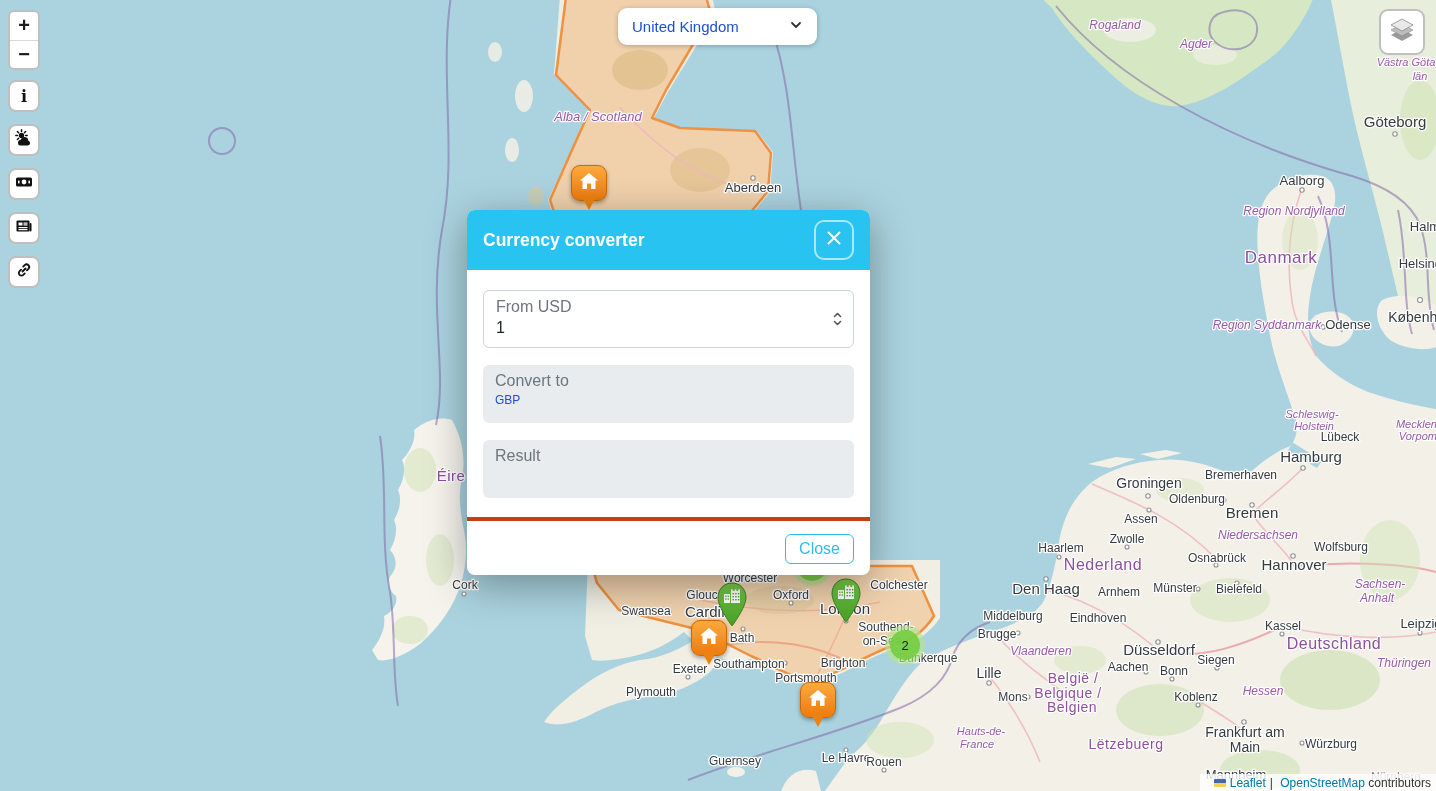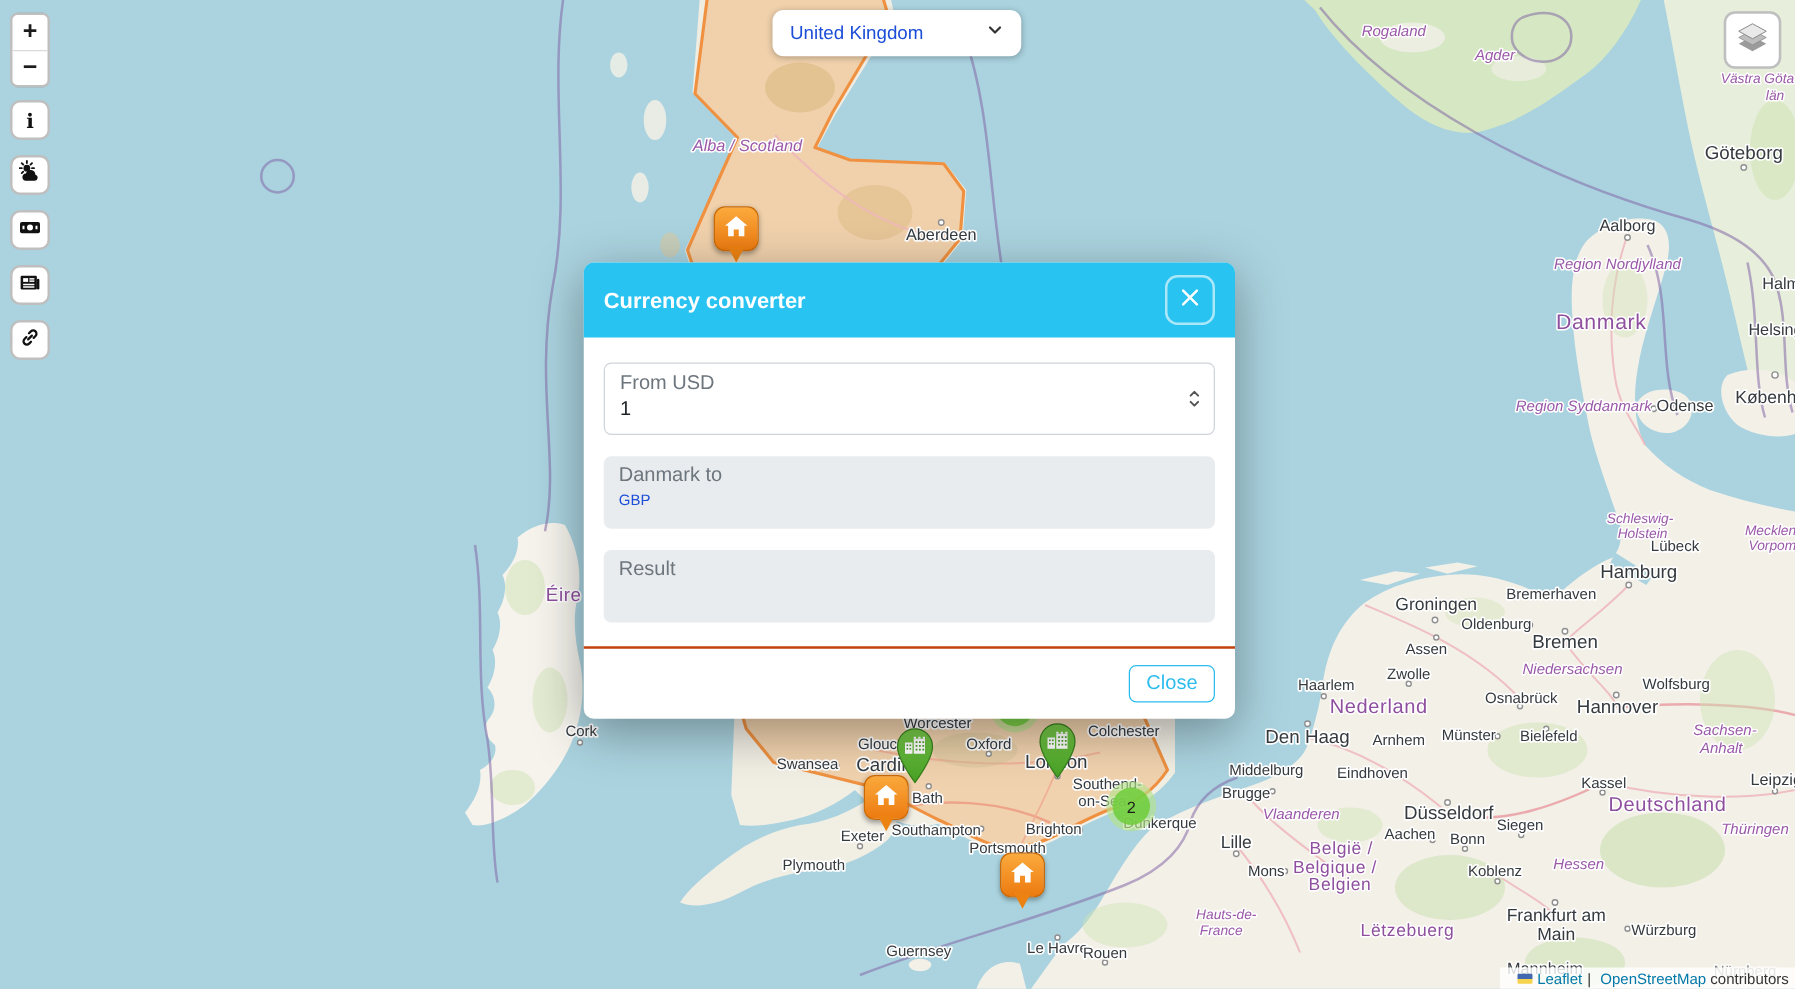--- a/index.html
+++ b/index.html
@@ -19,33 +19,33 @@
   .zoomctl{left:8px;top:10px;width:32px;height:60px;border-radius:6px;flex-direction:column;padding:0;}
   .zoomctl .zbtn{width:100%;height:29px;display:flex;align-items:center;justify-content:center;font-size:20px;font-weight:700;color:#1c1c1c;}
   .zoomctl .zbtn:first-child{border-bottom:1px solid #d9d9d9;}
   .sbtn{left:8px;width:32px;height:32px;}
   .infoglyph{font-family:"DejaVu Serif",serif;font-size:16px;font-weight:700;color:#111;}
   .layersctl{right:11px;top:9px;width:46px;height:46px;border-radius:9px;}
   
   .country-dd{position:absolute;left:618px;top:8px;width:199px;height:37px;background:#fff;border-radius:9px;box-shadow:0 1px 5px rgba(0,0,0,.25);display:flex;align-items:center;justify-content:space-between;padding:0 14px;box-sizing:border-box;z-index:5;cursor:pointer;}
   .country-dd .val{font-size:15px;color:#1d4ed8;}
   
-  .modal{position:absolute;left:467px;top:210px;width:521px;height:365px;background:#fff;border-radius:8px;box-shadow:0 10px 40px rgba(0,0,0,.35);z-index:10;}
+  .modal{position:absolute;left:467px;top:210px;width:403px;height:365px;background:#fff;border-radius:8px;box-shadow:0 10px 40px rgba(0,0,0,.35);z-index:10;}
   .modal-head{height:60px;background:#29c3f1;border-radius:8px 8px 0 0;display:flex;align-items:center;justify-content:space-between;padding:0 16px;box-sizing:border-box;}
   .modal-title{color:#fff;font-size:17.5px;font-weight:700;}
   .modal-x{width:36px;height:36px;border:2px solid rgba(255,255,255,.6);border-radius:10px;display:flex;align-items:center;justify-content:center;cursor:pointer;background:transparent;}
   .modal-body{padding:20px 16px 0 16px;}
   .field{border-radius:6px;height:58px;box-sizing:border-box;padding:7px 12px 0 12px;margin-bottom:17px;position:relative;}
   .field.edit{border:1px solid #cfd4da;background:#fff;}
   .field.ro{background:#e9ecef;}
   .flabel{font-size:16px;color:#6d757d;display:block;}
   .fvalue{font-size:12px;color:#1d4ed8;display:block;margin-top:3px;}
   .field input{border:none;outline:none;font-size:16px;color:#1f2329;width:90%;padding:0;margin-top:3px;font-family:"Liberation Sans",sans-serif;background:transparent;}
   .spinner{position:absolute;right:10px;top:20px;cursor:pointer;}
-  .modal-foot{border-top:2px solid #c2410c;margin-top:19px;padding:13px 16px;display:flex;justify-content:flex-end;}
+  .modal-foot{border-top:4px solid #c2410c;margin-top:19px;padding:13px 16px;display:flex;justify-content:flex-end;}
   .close-btn{background:#fff;border:1px solid #2cbdee;color:#2cbdee;font-size:16px;border-radius:6px;padding:5px 13px;cursor:pointer;font-family:"Liberation Sans",sans-serif;}
   
   .marker{position:absolute;z-index:3;cursor:pointer;}
   .hpin{width:34px;height:34px;border-radius:9px;background:linear-gradient(180deg,#fbaa3d,#ec7a10);border:1px solid #c96a08;box-shadow:0 2px 4px rgba(0,0,0,.35);display:flex;align-items:center;justify-content:center;}
   .hpin::after{content:"";position:absolute;left:50%;top:32px;transform:translateX(-50%);border-left:7px solid transparent;border-right:7px solid transparent;border-top:13px solid #ec8212;}
   .cluster{width:40px;height:40px;border-radius:50%;background:rgba(181,226,140,.65);display:flex;align-items:center;justify-content:center;}
   .cluster .inner{width:30px;height:30px;border-radius:50%;background:rgba(110,204,57,.85);display:flex;align-items:center;justify-content:center;font-size:13px;color:#1c1c1c;}
   .behind{z-index:2;}
   
   .attrib{position:absolute;right:0;bottom:0;height:17px;background:rgba(255,255,255,.8);z-index:6;font-size:12px;color:#333;display:flex;align-items:center;padding:0 5px 0 14px;white-space:nowrap;}
@@ -443,21 +443,21 @@
   <div class="modal-body">
     <div class="field edit">
       <span class="flabel">From USD</span>
       <input type="text" value="1" style="">
       <span class="spinner"><svg width="11" height="16" viewBox="0 0 11 16" fill="none" stroke="#555" stroke-width="1.6" stroke-linecap="round" stroke-linejoin="round">
             <path d="M2.5,5.5 L5.5,2.5 L8.5,5.5"></path>
             <path d="M2.5,10.5 L5.5,13.5 L8.5,10.5"></path>
           </svg></span>
     </div>
     <div class="field ro">
-      <span class="flabel">Danmark to</span>
+      <span class="flabel">Convert to</span>
       <span class="fvalue">GBP</span>
     </div>
     <div class="field ro" style="margin-bottom:16px;">
       <span class="flabel">Result</span>
     </div>
   </div>
   <div class="modal-foot">
     <button class="close-btn">Close</button>
   </div>
 </div>

